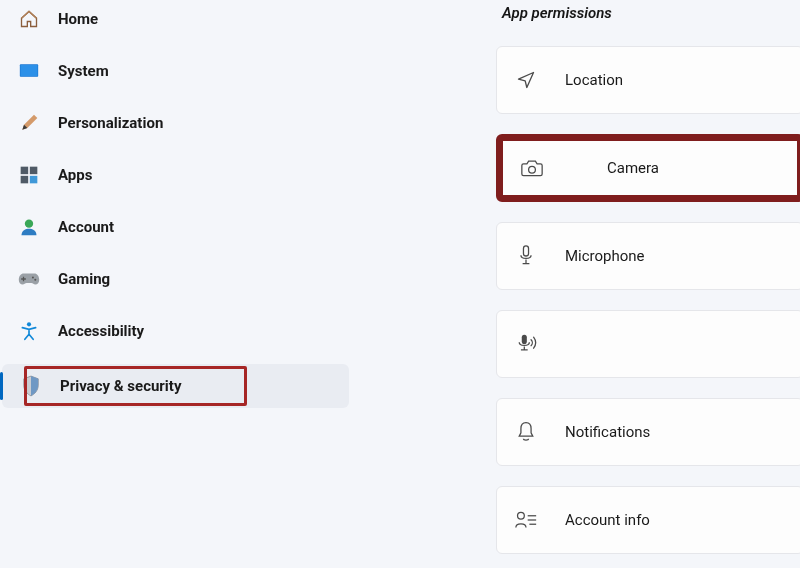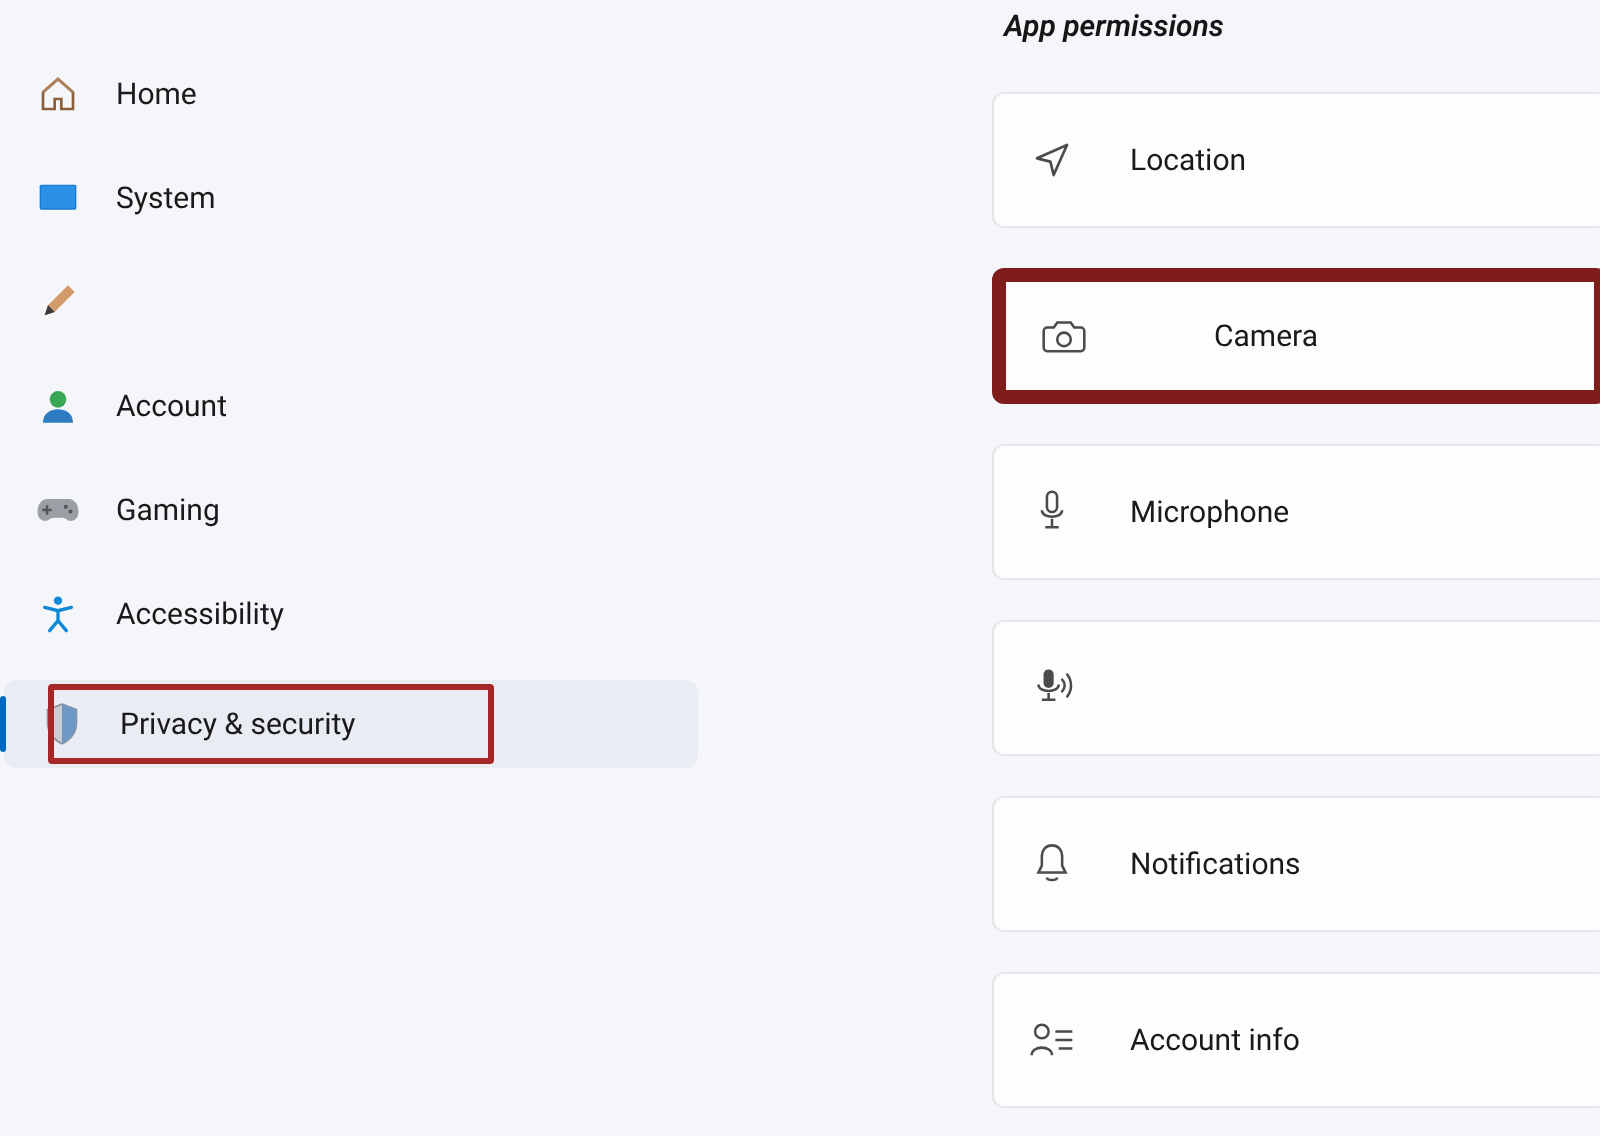--- a/index.html
+++ b/index.html
@@ -12,21 +12,21 @@
     overflow: hidden;
     position: relative;
     font-size: 15px;
   }
   .sidebar {
     position: absolute;
     left: 0;
     top: 0;
     width: 355px;
     height: 100%;
-    padding-top: 28px;
+    font-weight: bold;
   }
   .side-item {
     display: flex;
     align-items: center;
     height: 38px;
     padding-left: 18px;
     margin-bottom: 14px;
     cursor: pointer;
     position: relative;
     border-radius: 6px;
@@ -146,22 +146,34 @@
 
 
 
   <div class="side-item">
     <span class="icon">
       <svg width="20" height="20" viewBox="0 0 24 24">
           <path d="M4 20 L6 14 L18 2 L22 6 L10 18 Z" fill="#d49a6a"></path>
           <path d="M4 20 L6 14 L10 18 Z" fill="#3a3a3a"></path>
         </svg>
     </span>
-  </div>
-
+    <span class="label">Personalization</span>
+  </div>
+
+  <div class="side-item">
+    <span class="icon">
+      <svg width="20" height="20" viewBox="0 0 24 24">
+          <rect x="2" y="2" width="9" height="9" fill="#4f5a66"></rect>
+          <rect x="13" y="2" width="9" height="9" fill="#4f5a66"></rect>
+          <rect x="2" y="13" width="9" height="9" fill="#4f5a66"></rect>
+          <rect x="13" y="13" width="9" height="9" fill="#3f98d8"></rect>
+        </svg>
+    </span>
+    <span class="label">Apps</span>
+  </div>
 
   <div class="side-item">
     <span class="icon">
       <svg width="20" height="20" viewBox="0 0 24 24">
           <circle cx="12" cy="8" r="5" fill="#3aa757"></circle>
           <path d="M3 22 C3 16 8 14 12 14 C16 14 21 16 21 22 Z" fill="#2d7cc2"></path>
         </svg>
     </span>
     <span class="label">Account</span>
   </div>

